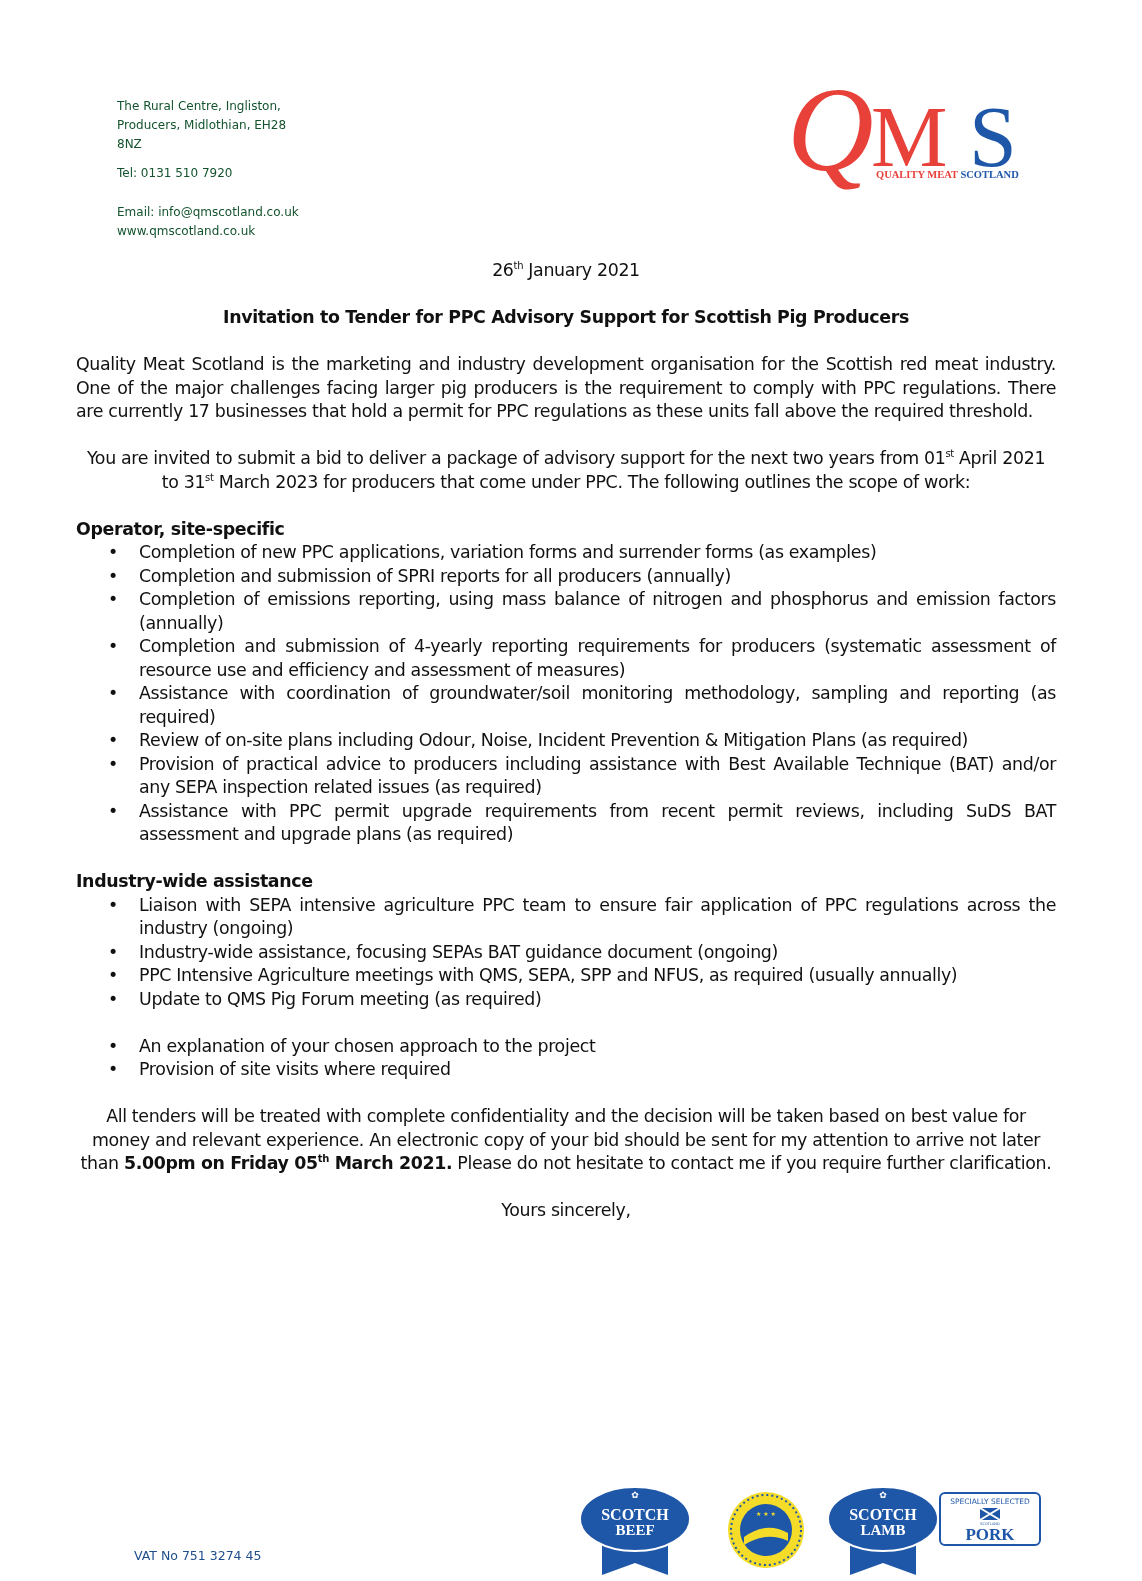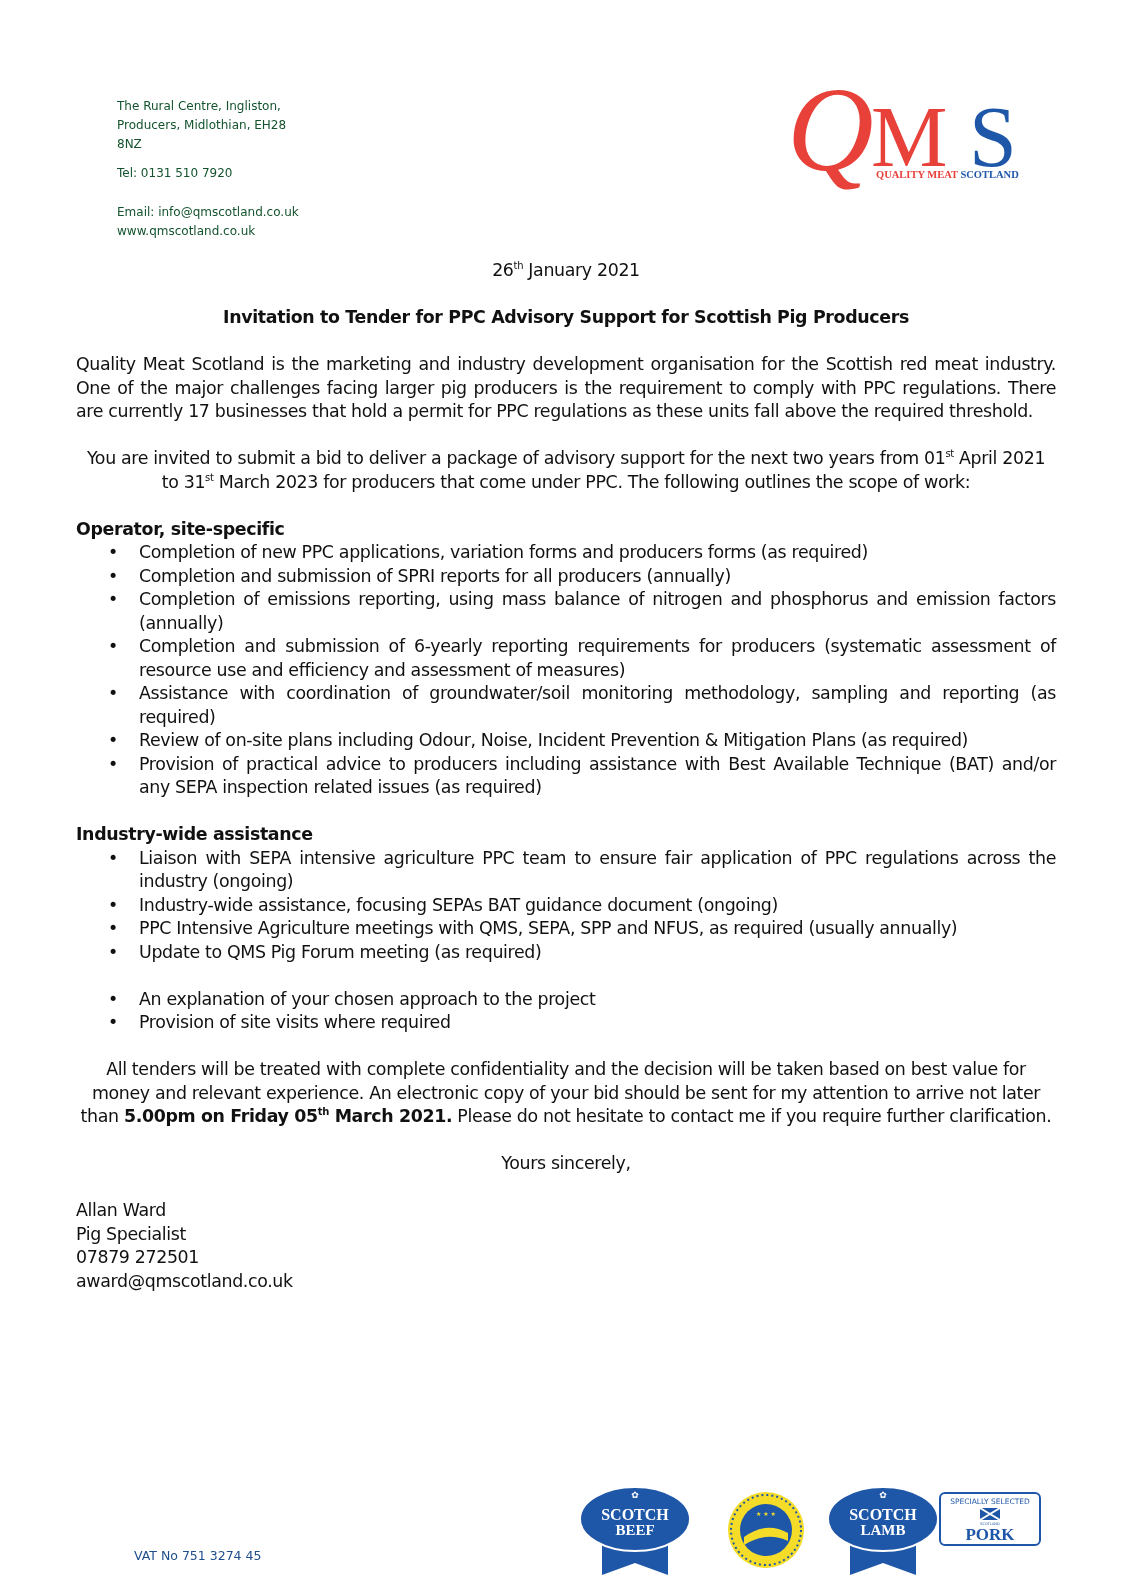--- a/index.html
+++ b/index.html
@@ -46,50 +46,45 @@
 </svg>
 
 <div class="body-text">
   <p class="left"><span>26</span><sup>th</sup><span> January 2021</span></p>
   <p class="title left">Invitation to Tender for PPC Advisory Support for Scottish Pig Producers</p>
   <p>Quality Meat Scotland is the marketing and industry development organisation for the Scottish red meat industry. One of the major challenges facing larger pig producers is the requirement to comply with PPC regulations. There are currently 17 businesses that hold a permit for PPC regulations as these units fall above the required threshold.</p>
   <p class="left"><span>You are invited to submit a bid to deliver a package of advisory support for the next two years from 01</span><sup>st</sup><span> April 2021 to 31</span><sup>st</sup><span> March 2023 for producers that come under PPC. The following outlines the scope of work:</span></p>
 
   <div class="heading">Operator, site-specific</div>
   <ul>
-    <li>Completion of new PPC applications, variation forms and producers forms (as required)</li>
+    <li>Completion of new PPC applications, variation forms and surrender forms (as examples)</li>
     <li>Completion and submission of SPRI reports for all producers (annually)</li>
     <li>Completion of emissions reporting, using mass balance of nitrogen and phosphorus and emission factors (annually)</li>
-    <li>Completion and submission of 6-yearly reporting requirements for producers (systematic assessment of resource use and efficiency and assessment of measures)</li>
+    <li>Completion and submission of 4-yearly reporting requirements for producers (systematic assessment of resource use and efficiency and assessment of measures)</li>
     <li>Assistance with coordination of groundwater/soil monitoring methodology, sampling and reporting (as required)</li>
     <li>Review of on-site plans including Odour, Noise, Incident Prevention &amp; Mitigation Plans (as required)</li>
     <li>Provision of practical advice to producers including assistance with Best Available Technique (BAT) and/or any SEPA inspection related issues (as required)</li>
+    <li>Assistance with PPC permit upgrade requirements from recent permit reviews, including SuDS BAT assessment and upgrade plans (as required)</li>
   </ul>
 
   <div class="heading">Industry-wide assistance</div>
   <ul>
     <li>Liaison with SEPA intensive agriculture PPC team to ensure fair application of PPC regulations across the industry (ongoing)</li>
     <li>Industry-wide assistance, focusing SEPAs BAT guidance document (ongoing)</li>
     <li>PPC Intensive Agriculture meetings with QMS, SEPA, SPP and NFUS, as required (usually annually)</li>
     <li>Update to QMS Pig Forum meeting (as required)</li>
   </ul>
 
   <ul>
     <li>An explanation of your chosen approach to the project</li>
     <li>Provision of site visits where required</li>
   </ul>
 
   <p class="left"><span>All tenders will be treated with complete confidentiality and the decision will be taken based on best value for money and relevant experience. An electronic copy of your bid should be sent for my attention to arrive not later than </span><b><span>5.00pm on Friday 05</span><sup>th</sup><span> March 2021.</span></b><span> Please do not hesitate to contact me if you require further clarification.</span></p>
   <p class="left">Yours sincerely,</p>
-  <div class="sig">
-    <div>Allan Ward</div>
-    <div>Pig Specialist</div>
-    <div>07879 272501</div>
-    <div>award@qmscotland.co.uk</div>
-  </div>
 </div>
 
 <svg class="footer-logos" viewBox="0 0 470 90">
   <g>
     <rect x="24" y="48" width="66" height="42" fill="#1f57a8"></rect>
     <polygon points="24,90 57,78 90,90" fill="#fff"></polygon>
     <ellipse cx="57" cy="34" rx="55" ry="32" fill="#1f57a8" stroke="#fff" stroke-width="2"></ellipse>
     <text x="57" y="13" text-anchor="middle" font-size="9" fill="#fff">✿</text>
     <text x="57" y="35" text-anchor="middle" font-family="Liberation Serif, serif" font-size="16" font-weight="bold" fill="#fff" id="beef-top">SCOTCH</text>
     <text x="57" y="50" text-anchor="middle" font-family="Liberation Serif, serif" font-size="15" font-weight="bold" fill="#fff" id="beef-bottom">BEEF</text>

